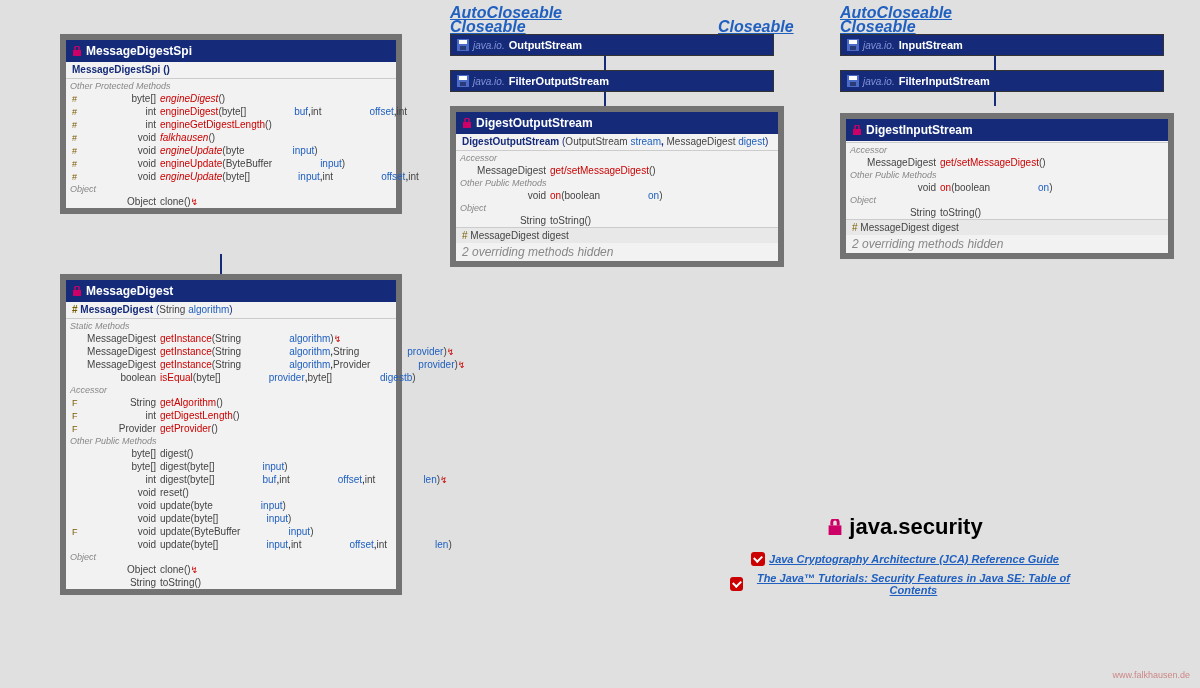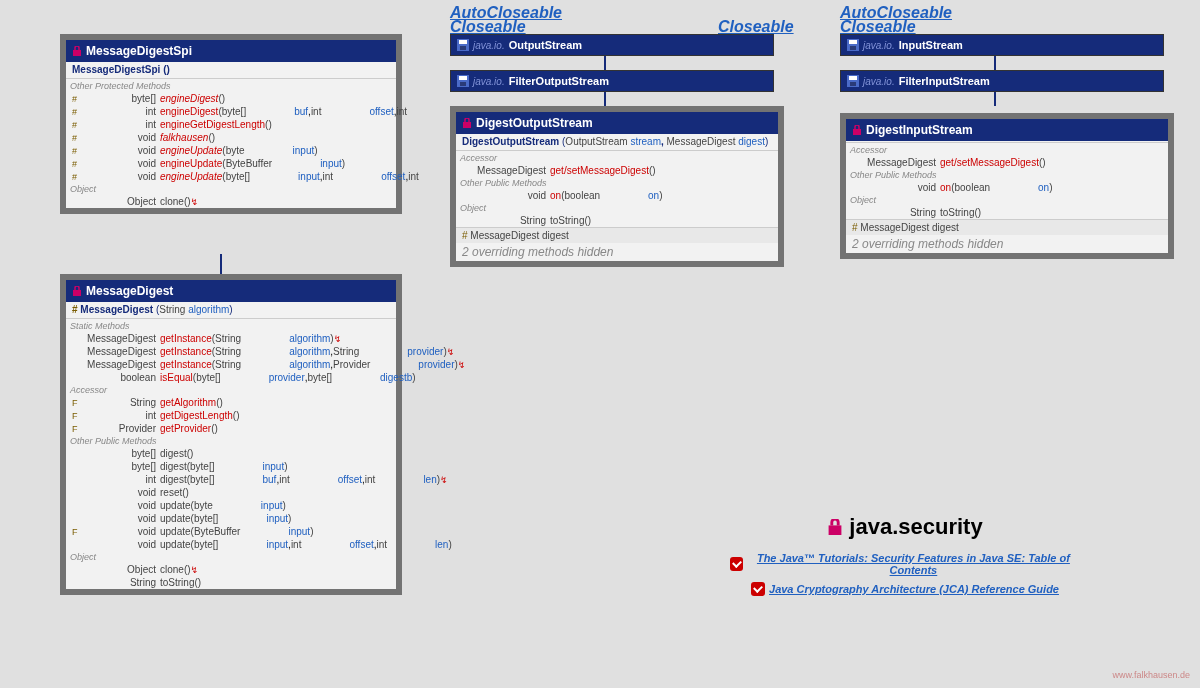--- a/index.html
+++ b/index.html
@@ -343,21 +343,21 @@
       <span class="lock-icon" style="width:16px;height:16px">
         <svg viewBox="0 0 10 10">
           <rect x="1" y="4" width="8" height="6" fill="#c06"></rect>
           <path d="M3 4 V2 a2 2 0 0 1 4 0 V4" stroke="#c06" fill="none" stroke-width="1.8"></path>
         </svg>
       </span>
       <span>java.security</span>
     </h1>
   <div class="doc-link">
       <span class="red-badge"></span>
-      <span>The Java™ Tutorials: Security Features in Java SE: Table of Contents</span>
+      <span>Java Cryptography Architecture (JCA) Reference Guide</span>
     </div>
   <div class="doc-link">
       <span class="red-badge"></span>
-      <span>Java Cryptography Architecture (JCA) Reference Guide</span>
+      <span>The Java™ Tutorials: Security Features in Java SE: Table of Contents</span>
     </div>
 </div>
 
 <div class="footer">www.falkhausen.de</div>
 
 </body></html>

